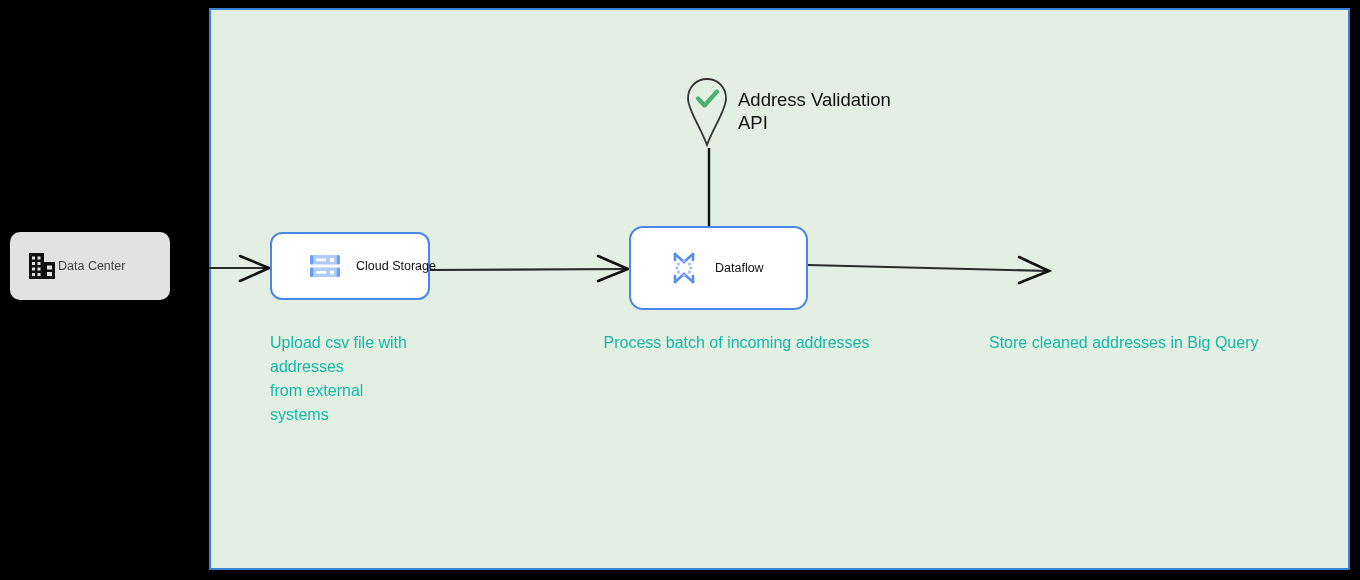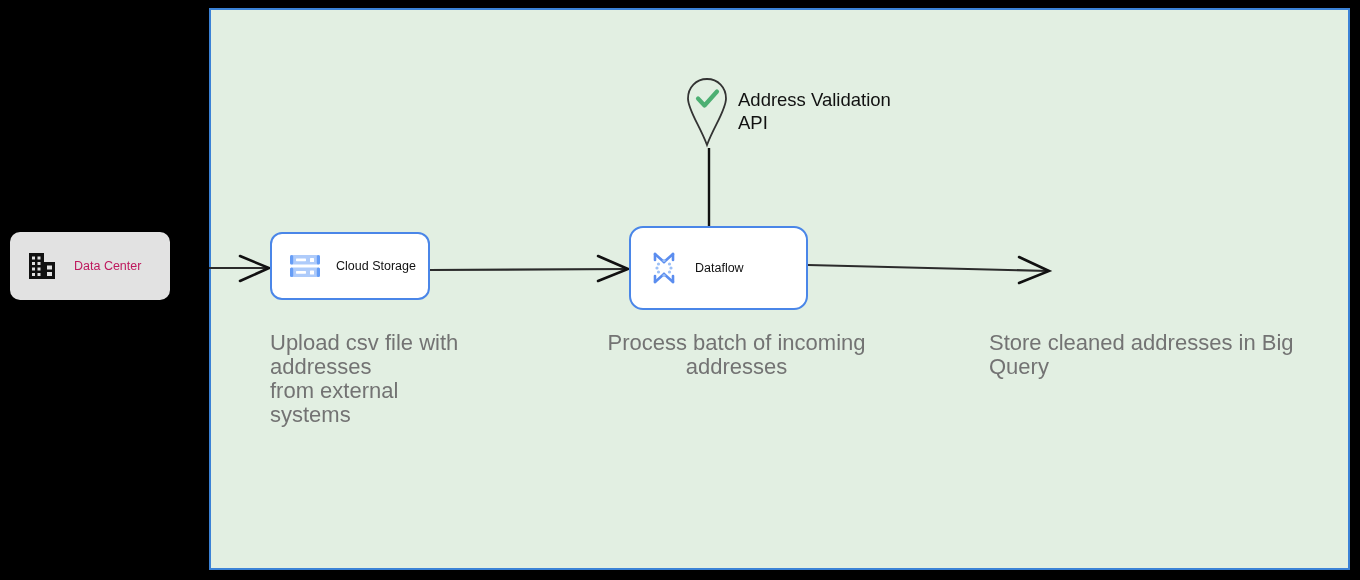--- a/index.html
+++ b/index.html
@@ -40,34 +40,34 @@
     box-sizing: border-box;
   }
   #datacenter-node .node-icon {
     margin-left: 16px;
     width: 32px;
     height: 32px;
     flex: 0 0 auto;
     display: block;
   }
   #datacenter-node .node-label {
-    margin-left: 16px;
     font-size: 12.5px;
-    color: #be185d;
+    color: #404040;
     white-space: nowrap;
   }
   
   .svc-node {
     position: absolute;
     background: #ffffff;
     border: 2px solid #4a86e8;
     border-radius: 12px;
     display: flex;
     align-items: center;
     box-sizing: border-box;
+    padding-left: 20px;
   }
   .svc-node .node-icon {
     margin-left: 16px;
     width: 34px;
     height: 34px;
     flex: 0 0 auto;
     display: block;
   }
   .svc-node .node-label {
     margin-left: 14px;
@@ -96,23 +96,23 @@
     margin-left: 8px;
     margin-top: 12px;
     font-size: 18.5px;
     line-height: 23px;
     color: #111111;
     width: 185px;
   }
   
   .caption {
     position: absolute;
-    font-size: 22px;
+    font-size: 16px;
     line-height: 24px;
-    color: #737373;
+    color: #14b8a6;
     white-space: pre-line;
   }
   #caption-storage  { left: 270px; top: 331px; width: 215px; text-align: left; }
   #caption-dataflow { left: 569px; top: 331px; width: 335px; text-align: center; }
   #caption-bigquery { left: 989px; top: 331px; width: 340px; text-align: left; }
   
   #connectors {
     position: absolute;
     left: 0;
     top: 0;

